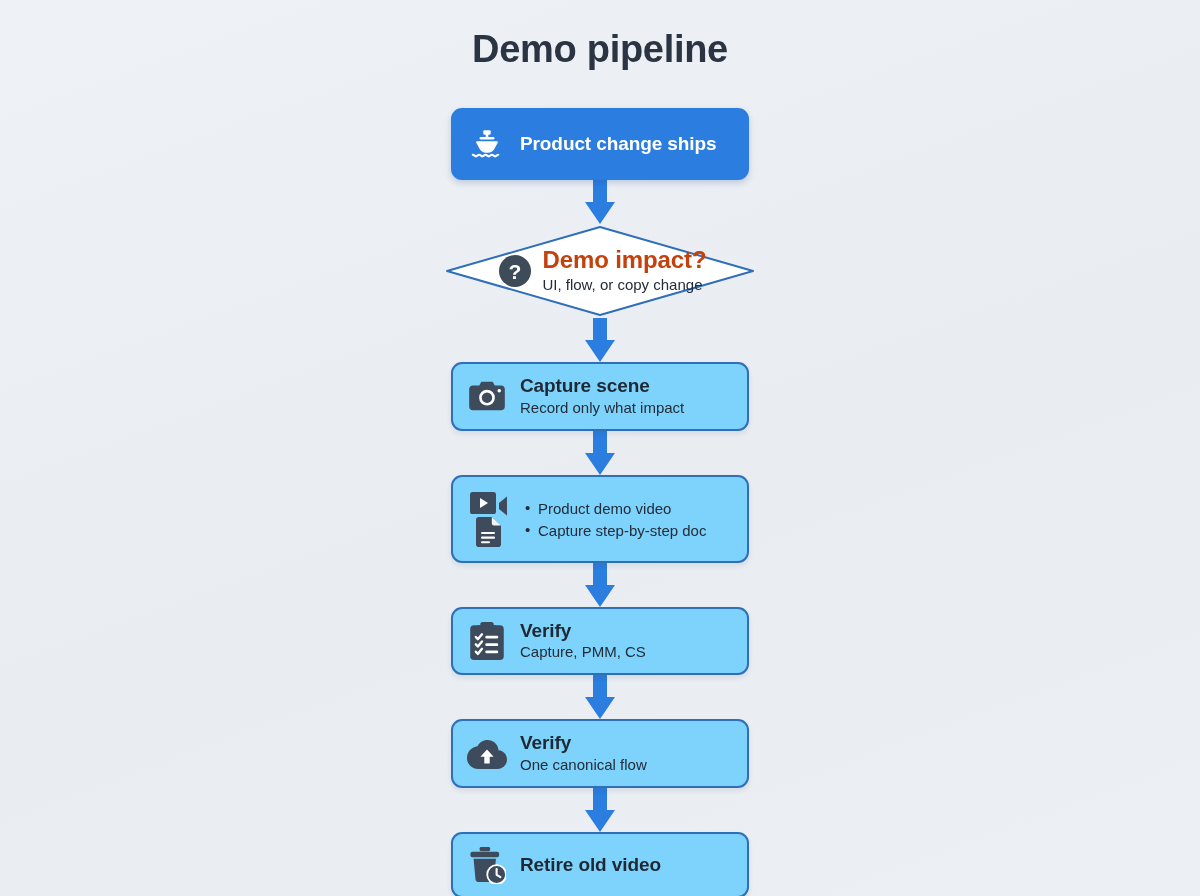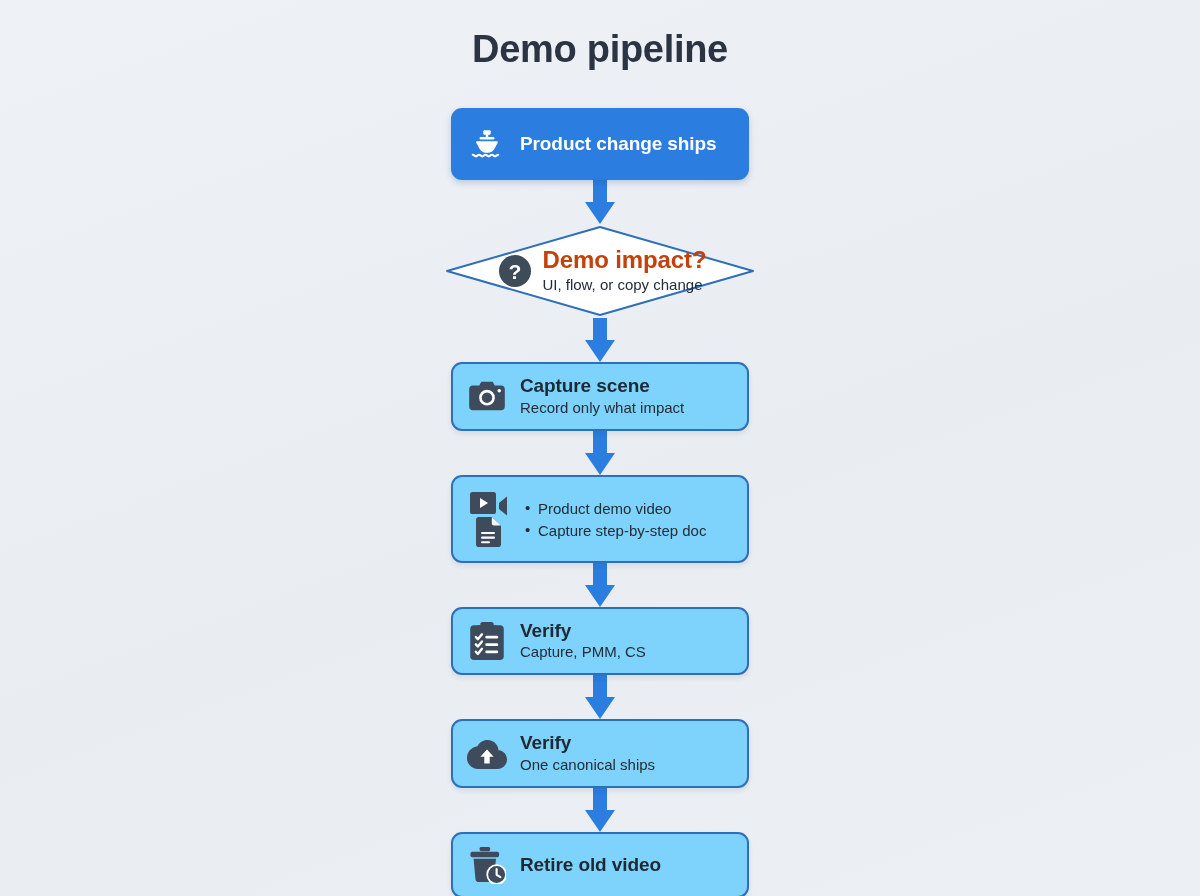--- a/index.html
+++ b/index.html
@@ -319,21 +319,21 @@
 
     <div class="node">
       <div class="node-icon">
         <svg width="40" height="32" viewBox="0 0 40 32" fill="#3e4b5c" aria-hidden="true">
           <path d="M31.4 12.2C30.6 6.9 26 3 20.5 3c-4.4 0-8.2 2.5-10 6.2C4.6 9.9 0 14.9 0 21c0 6.1 4.9 11 11 11h19.4c5.3 0 9.6-4.3 9.6-9.6 0-5-3.8-9.1-8.6-9.2z"></path>
           <path d="M20 12.6l6.6 7.2h-3.9v6.6h-5.4v-6.6h-3.9z" fill="#ffffff"></path>
         </svg>
       </div>
       <div class="node-text">
         <div class="node-title">Verify</div>
-        <div class="node-sub">One canonical ships</div>
+        <div class="node-sub">One canonical flow</div>
       </div>
     </div>
 
     <div class="arrow">
       <svg width="30" height="44" viewBox="0 0 30 44" aria-hidden="true">
         <path d="M8 0h14v22h8L15 44 0 22h8z" fill="#2b7de0"></path>
       </svg>
     </div>
 
     <div class="node">

